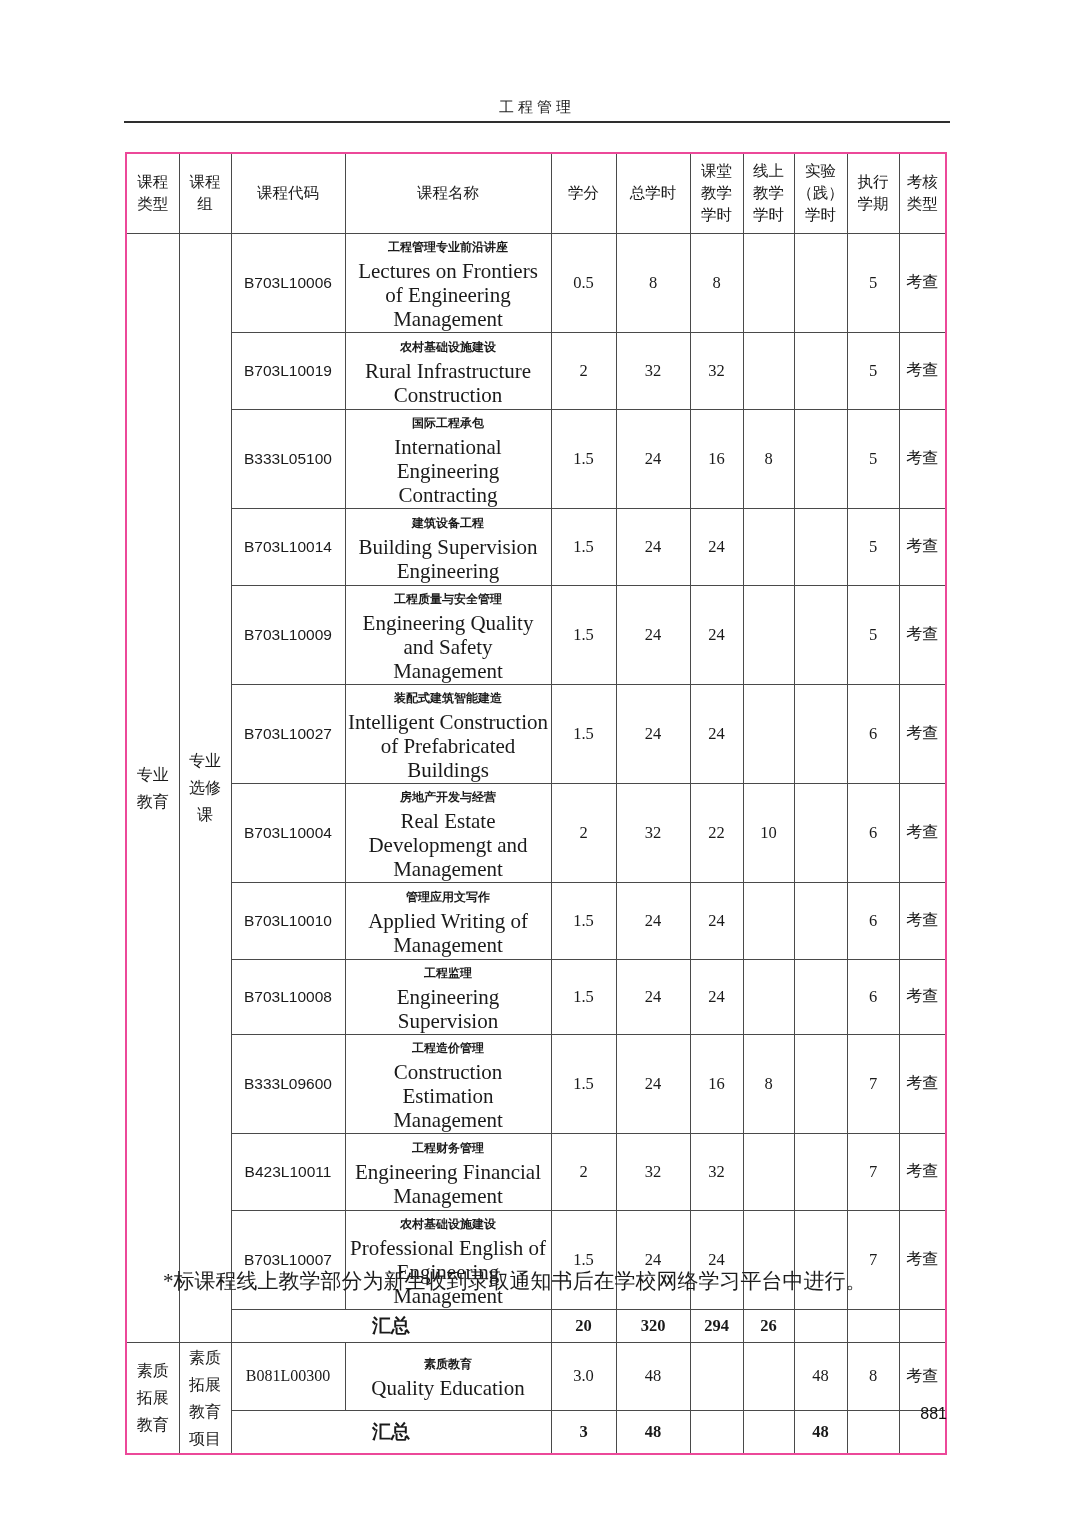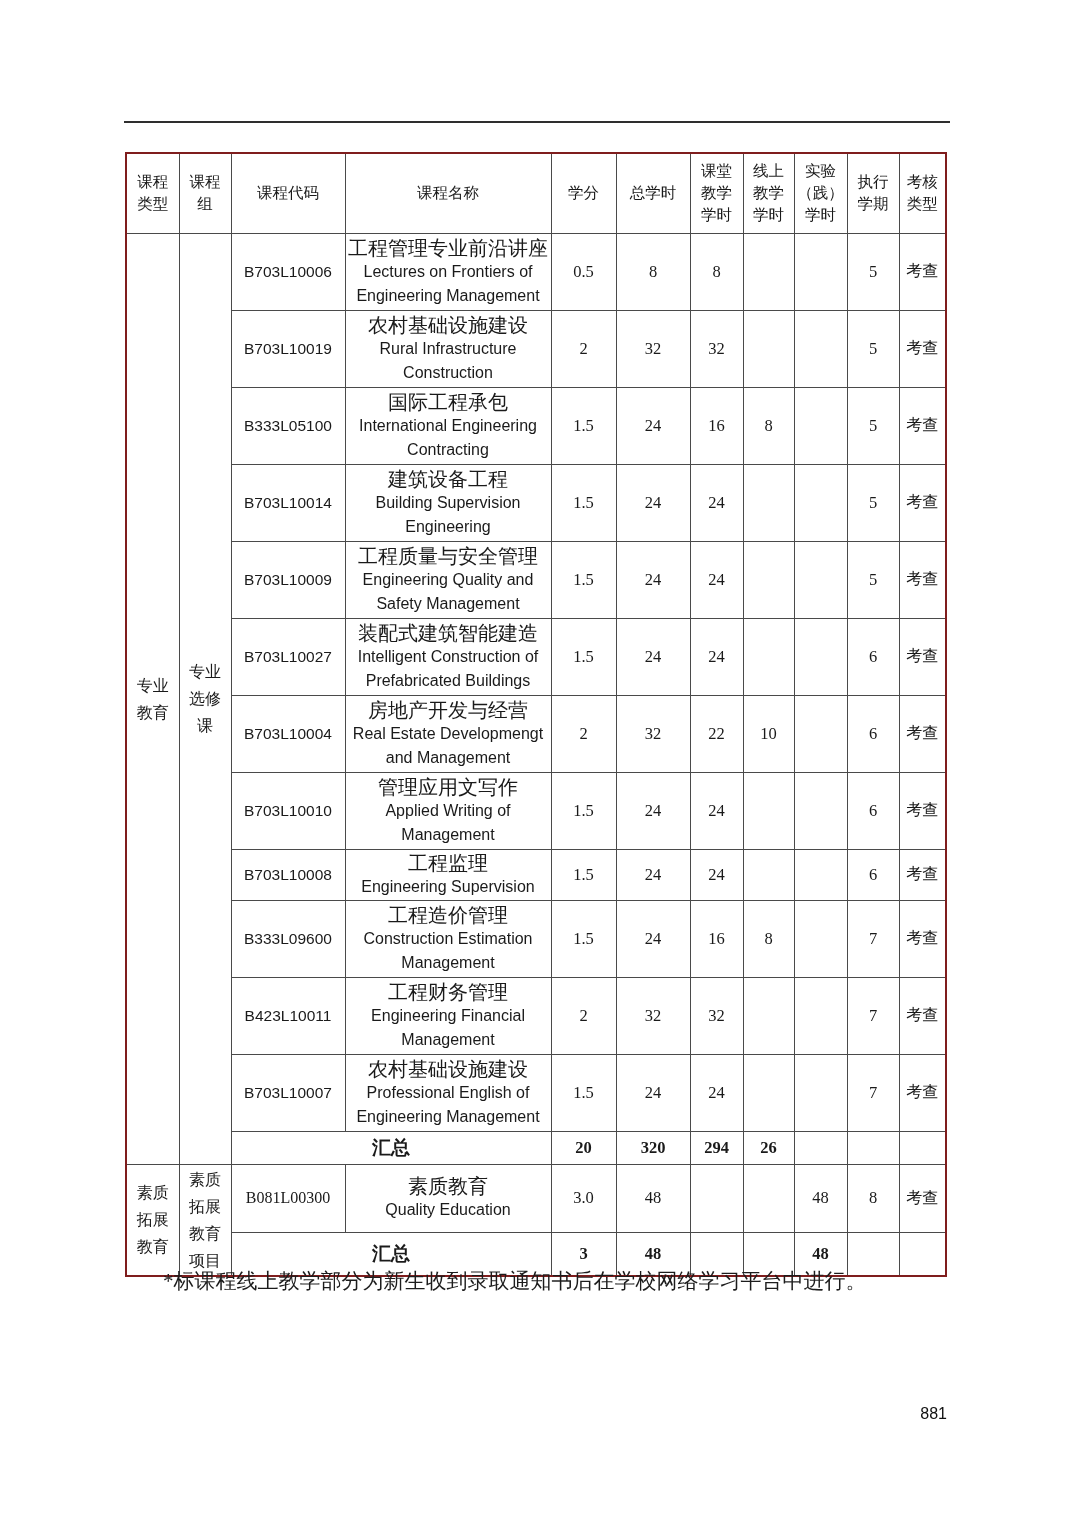--- a/index.html
+++ b/index.html
@@ -32,21 +32,21 @@
     border: none;
     border-top: 2px solid #2e2e2e;
   }
   table.curriculum {
     position: absolute;
     top: 152px;
     left: 125px;
     width: 820px;
     border-collapse: collapse;
     table-layout: fixed;
-    border: 2px solid #7f1d1d;
+    border: 2px solid #ec4899;
   }
   table.curriculum th, table.curriculum td {
     border: 1px solid #4a4a4a;
     text-align: center;
     vertical-align: middle;
     padding: 1px 2px;
     overflow: hidden;
   }
   tr.head-row { height: 80px; }
   tr.row-tall { height: 77px; }
@@ -71,26 +71,27 @@
   .code {
     font-family: "Liberation Sans", sans-serif;
     font-size: 15.5px;
   }
   .code-serif {
     font-family: Liberation Serif, serif;
     font-size: 16px;
   }
   .name-zh {
     font-family: "Liberation Serif", serif;
-    font-size: 20px;
+    font-size: 12px;
     line-height: 24px;
+    font-weight: bold;
   }
   .name-en {
-    font-family: Liberation Sans, sans-serif;
-    font-size: 16px;
+    font-family: Liberation Serif, serif;
+    font-size: 21px;
     line-height: 24px;
   }
   .num {
     font-family: "Liberation Serif", serif;
     font-size: 16.5px;
   }
   .assess {
     font-family: "Liberation Serif", serif;
     font-size: 16px;
   }
@@ -119,20 +120,21 @@
     font-size: 16px;
     color: #111;
     margin-left: 20px;
   }
 </style>
 </head>
 <body>
 
 <div class="page">
 
+  <div class="header-title">工程管理</div>
   <hr class="header-rule">
 
   <table class="curriculum">
     <colgroup>
       <col style="width:53px">
         <col style="width:52px">
         <col style="width:114px">
         <col style="width:206px">
       <col style="width:65px">
         <col style="width:74px">

